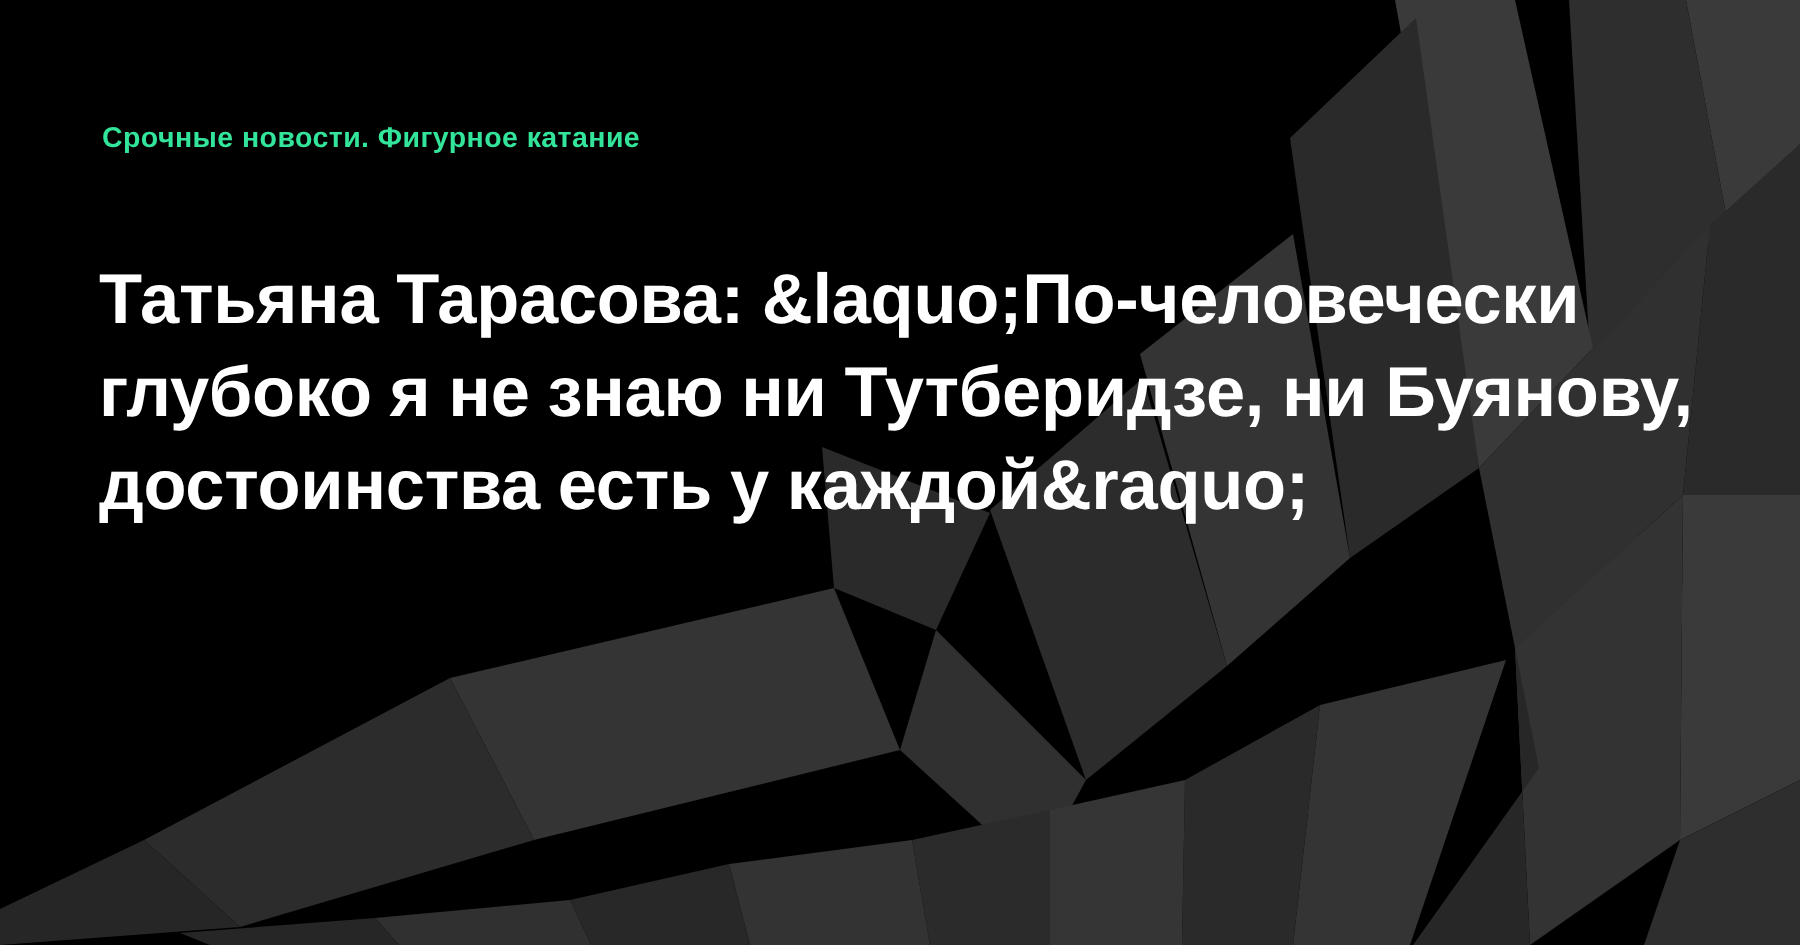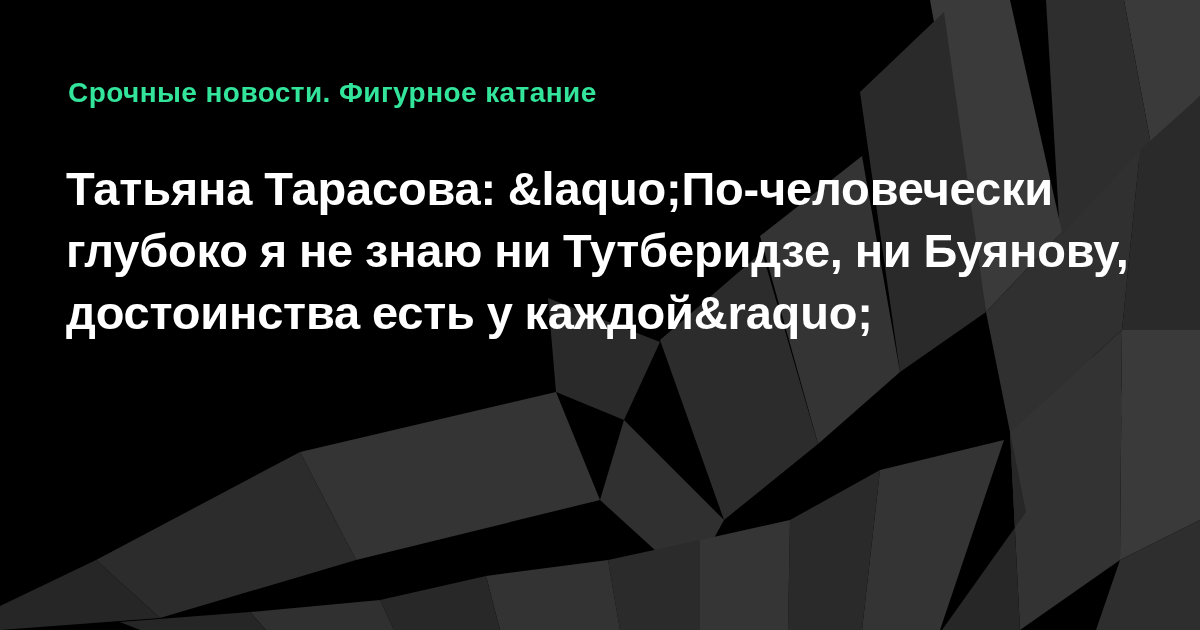--- a/index.html
+++ b/index.html
@@ -34,33 +34,33 @@
     left: 0;
     top: 0;
     width: 1200px;
     height: 630px;
   }
 
   .kicker {
     position: absolute;
     left: 68px;
     top: 80px;
-    font-size: 28px;
+    font-size: 19px;
     font-weight: 700;
     letter-spacing: 0.015em;
     line-height: 26px;
     color: #33e49b;
     white-space: nowrap;
     margin: 0;
   }
 
   .headline {
     position: absolute;
     left: 66px;
-    top: 158px;
+    top: 168px;
     width: 1075px;
     margin: 0;
     font-size: 47px;
     font-weight: 700;
     line-height: 62px;
     letter-spacing: -0.004em;
     color: #ffffff;
     word-spacing: -0.02em;
   }
 </style>

